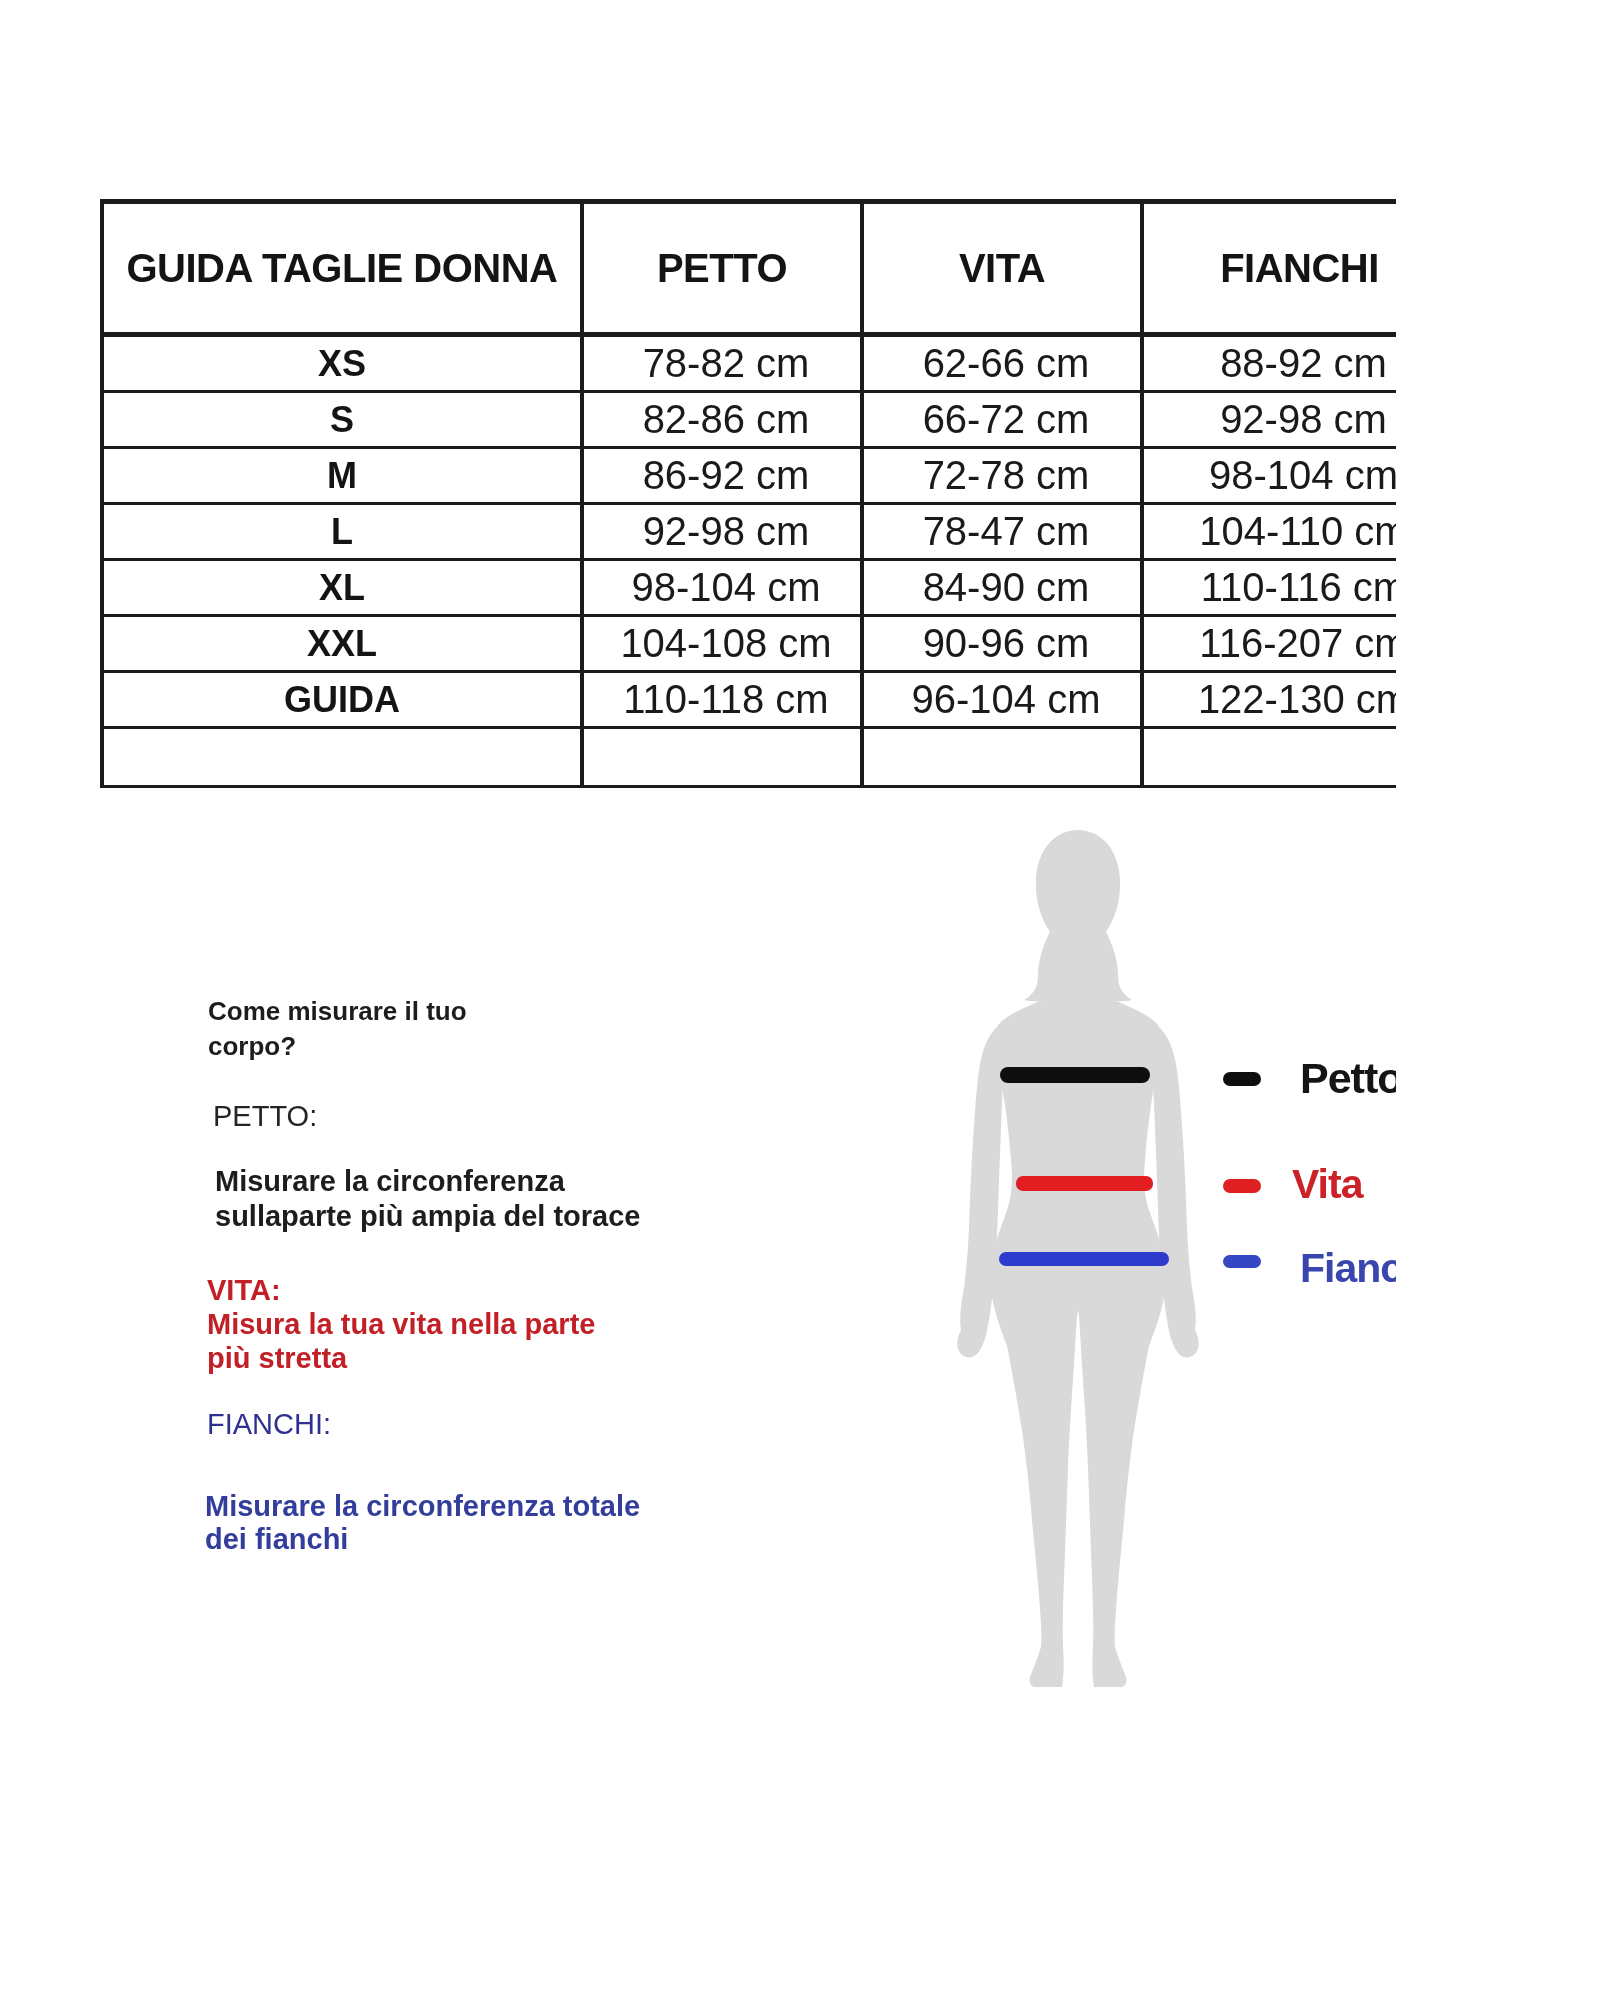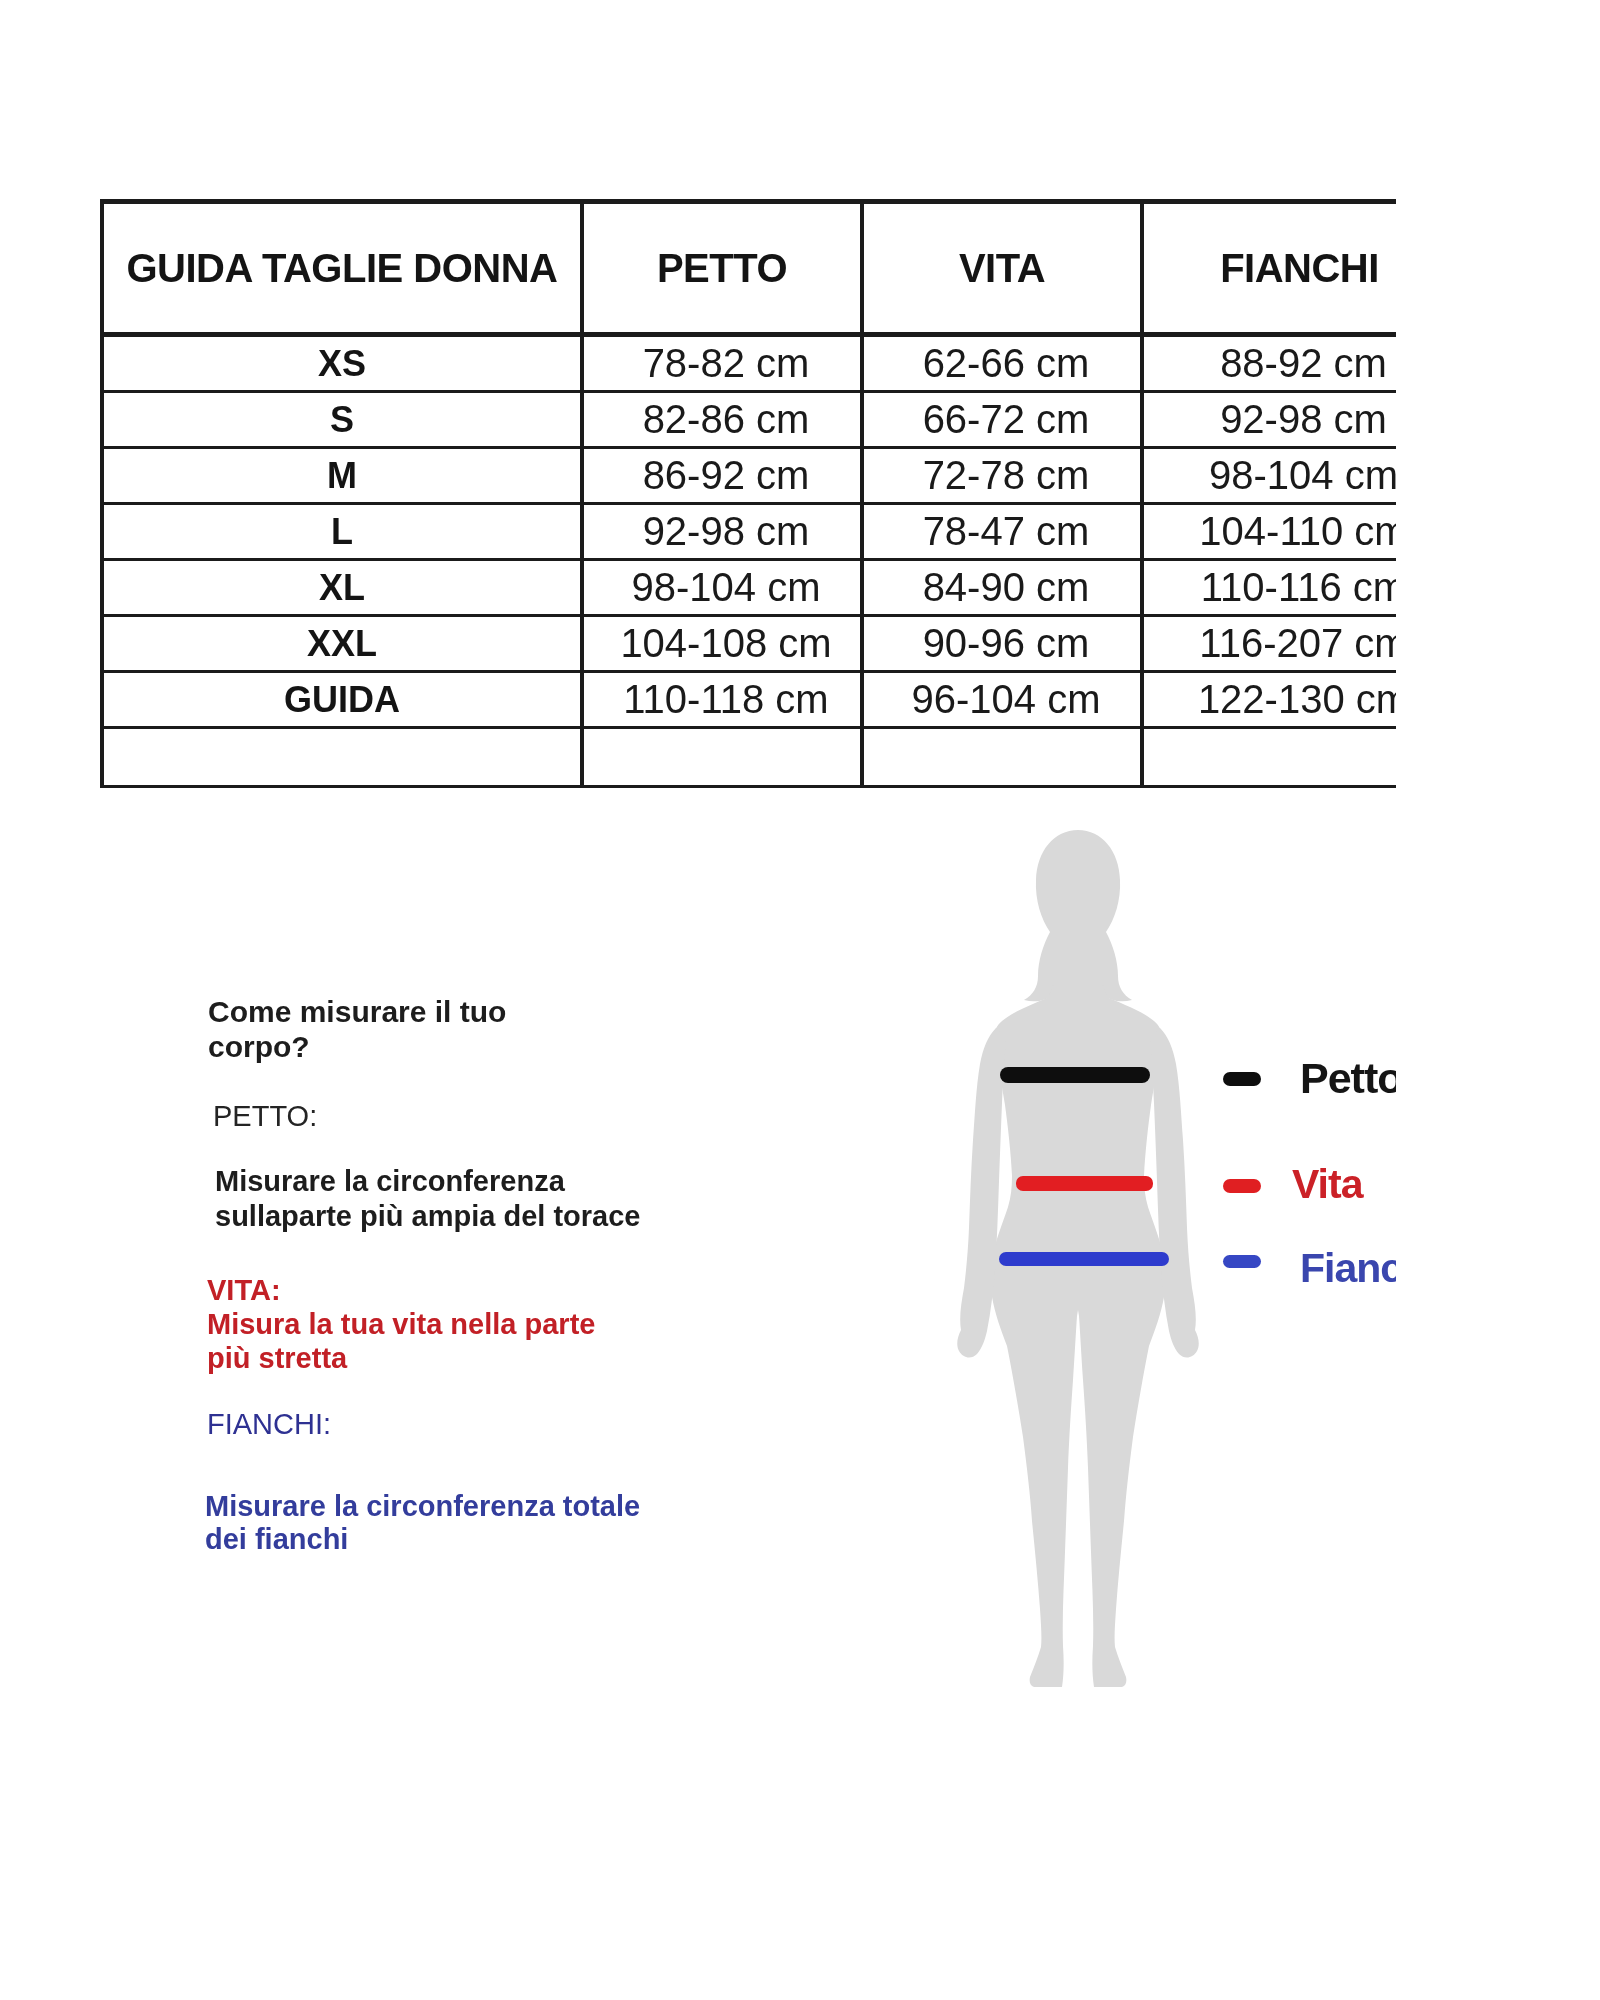--- a/index.html
+++ b/index.html
@@ -24,21 +24,21 @@
   }
   table.size-table td{
     border-width:3px 4px 3px 4px;height:51px;vertical-align:middle;margin-top:48px;
   }
   table.size-table tr.empty-row td{height:54px;}
   td.cell-size{font-size:36px;font-weight:bold;color:#141414;text-align:center;}
   td.cell-val{font-size:40px;color:#1a1a1a;text-align:center;padding-left:9px;}
 
   
   .txt{position:absolute;white-space:pre-line;}
-  .t-title   {left:208px;top:994px; font-size:30px;font-weight:bold;line-height:35px;color:#1d1d1d;}
+  .t-title   {left:208px;top:994px; font-size:26px;font-weight:bold;line-height:35px;color:#1d1d1d;}
   .t-petto-h {left:213px;top:1100px;font-size:29px;color:#242424;}
   .t-petto-b {left:215px;top:1164px;font-size:29px;font-weight:bold;line-height:35px;color:#1d1d1d;}
   .t-vita    {left:207px;top:1273px;font-size:29px;font-weight:bold;line-height:34px;color:#c22026;}
   .t-fianchi-h{left:207px;top:1408px;font-size:29px;color:#2e3192;text-align:right;}
   .t-fianchi-b{left:205px;top:1470px;font-size:29px;font-weight:bold;line-height:33px;color:#333d9c;margin-top:20px;}
 
   
   svg.figure{position:absolute;left:950px;top:824px;width:270px;height:880px;}
 
   

